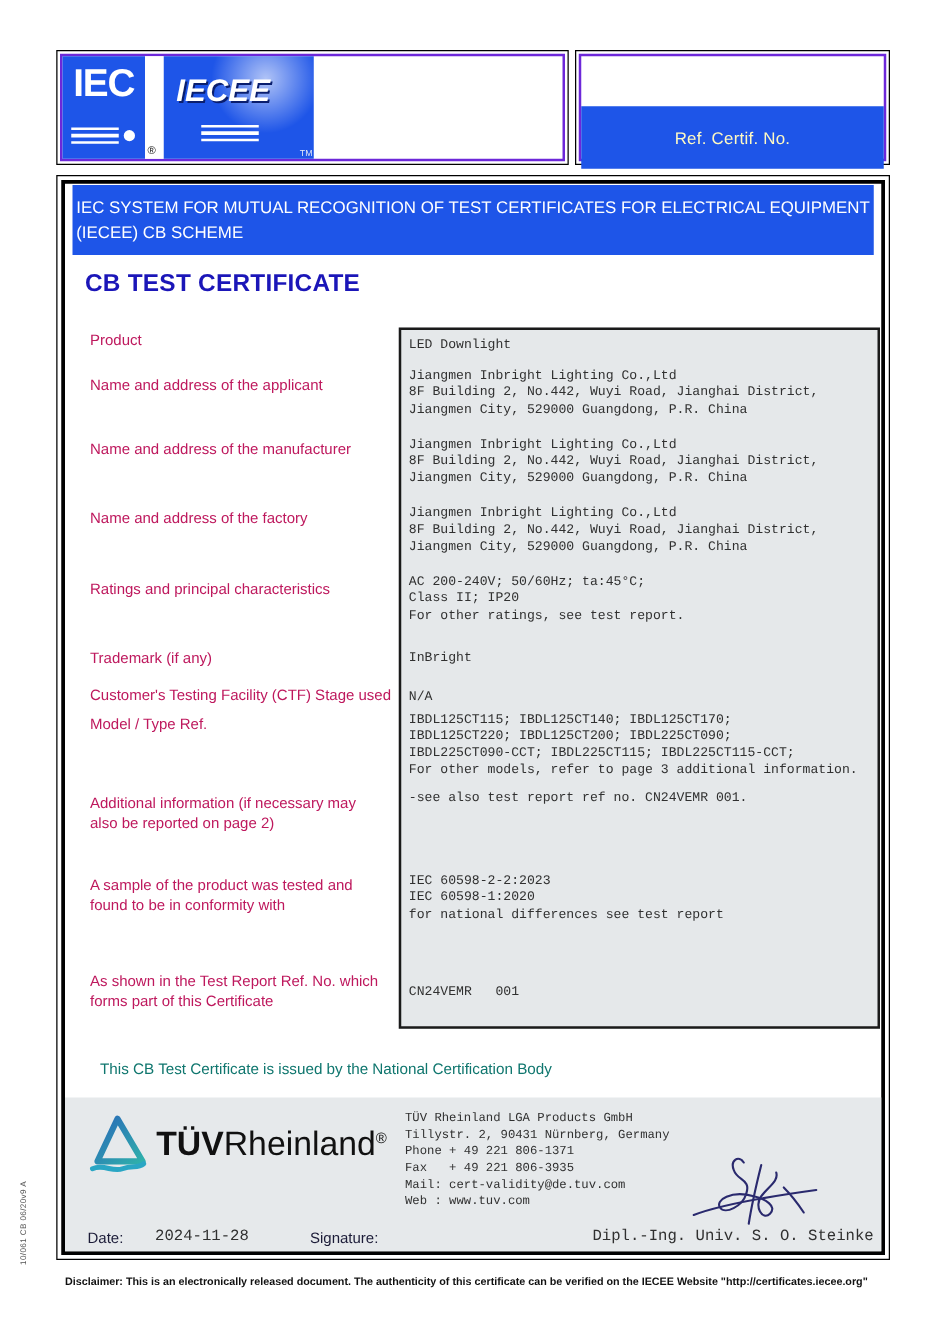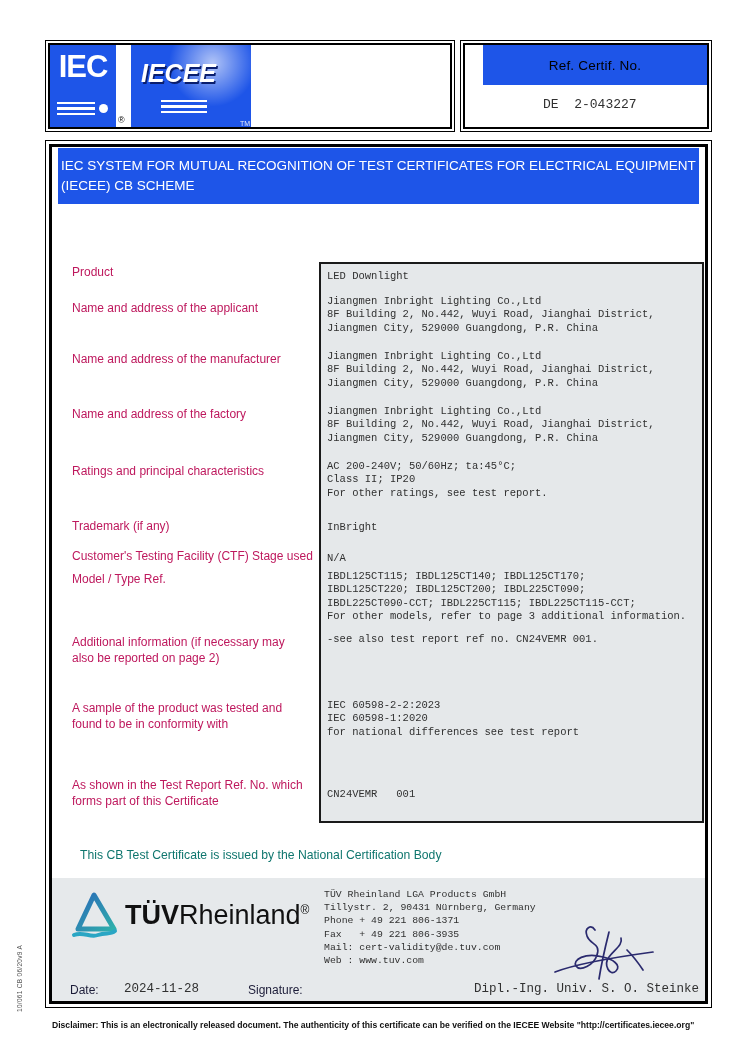--- a/index.html
+++ b/index.html
@@ -10,21 +10,21 @@
   }
   
   .form-code {
     position:absolute; left:16px; top:1012px;
     transform:rotate(-90deg); transform-origin:0 0;
     font-size:6.5px; color:#555; letter-spacing:.3px; white-space:nowrap;
   }
   
   .header-row { position:absolute; left:45px; top:40px; width:667px; height:92px; display:flex; gap:5px; }
   .dbl { border:1px solid #000; padding:2px; background:#fff; }
-  .dbl-inner { border:2px solid #000000; height:100%; position:relative; background:#fff;padding-left:18px; }
+  .dbl-inner { border:2px solid #6d28d9; height:100%; position:relative; background:#fff; }
   .logo-box { width:410px; }
   .logo-strip { position:absolute; left:0; top:0; bottom:0; display:flex; }
   .iec-part {
     width:66px; background:#1E55E8; color:#fff; position:relative;
     display:flex; flex-direction:column; align-items:center;
   }
   .iec-text { font-size:31px; font-weight:700; letter-spacing:-1px; margin-top:6px; line-height:1; }
   .iec-lines { position:absolute; left:7px; bottom:12px; display:flex; align-items:center; }
   .iec-bars { display:flex; flex-direction:column; gap:3px; }
   .iec-bars span { display:block; width:38px; height:2.5px; background:#fff; }
@@ -36,22 +36,22 @@
     background:radial-gradient(circle at 68% 22%, rgba(255,255,255,.65), rgba(255,255,255,0) 42%), #1E55E8;
   }
   .iecee-text {
     position:absolute; left:10px; top:16px; font-size:25px; font-weight:700; font-style:italic;
     letter-spacing:0; text-shadow:1.5px 1.5px 0 #0a1e6e; line-height:1;text-align:right;
   }
   .iecee-bars { position:absolute; left:30px; bottom:14px; display:flex; flex-direction:column; gap:3px; }
   .iecee-bars span { display:block; width:46px; height:2.5px; background:#fff; }
   .tm-mark { position:absolute; right:1px; bottom:0; font-size:7px; color:#e6e9f5; }
   .ref-box { flex:1; }
-  .ref-bar { height:40px; background:#1E55E8; color:#000000; font-size:13.5px;
-    display:flex; align-items:center; justify-content:center; letter-spacing:.2px; }
+  .ref-bar { height:50px; background:#1E55E8; color:#fef9c3; font-size:13.5px;
+    display:flex; align-items:center; justify-content:center; letter-spacing:.2px;margin-top:40px; }
   .ref-val { font-family:"Liberation Mono", monospace; font-size:13px; color:#303030;
     padding:12px 0 0 60px; white-space:pre; }
   
   .main-frame { position:absolute; left:45px; top:140px; width:667px; height:868px;
     border:1px solid #000; padding:3px; background:#fff; }
   .main-inner { border:3px solid #000; height:100%; position:relative; background:#fff; }
   .banner { position:absolute; left:6px; top:1px; width:calc(100% - 12px); height:56px;
     background:#1E55E8; color:#fff; font-size:13.5px; line-height:20px;
     padding:8px 0 0 3px; white-space:pre; }
   .title { position:absolute; left:16px; top:69px; font-size:19.5px; font-weight:700;
@@ -129,20 +129,21 @@
         <div class="ref-val">DE  2-043227</div>
       </div>
     </div>
   </div>
 
   <div class="main-frame">
     <div class="main-inner">
 
       <div class="banner">IEC SYSTEM FOR MUTUAL RECOGNITION OF TEST CERTIFICATES FOR ELECTRICAL EQUIPMENT
 (IECEE) CB SCHEME</div>
+      <div class="title">CB TEST CERTIFICATE</div>
 
       <div class="form">
         <div class="values-panel"></div>
 
         <div class="f-label" style="top:7px">Product</div>
         <div class="f-value" style="top:12px">LED Downlight</div>
 
         <div class="f-label" style="top:43px">Name and address of the applicant</div>
         <div class="f-value" style="top:37px">Jiangmen Inbright Lighting Co.,Ltd
 8F Building 2, No.442, Wuyi Road, Jianghai District,

